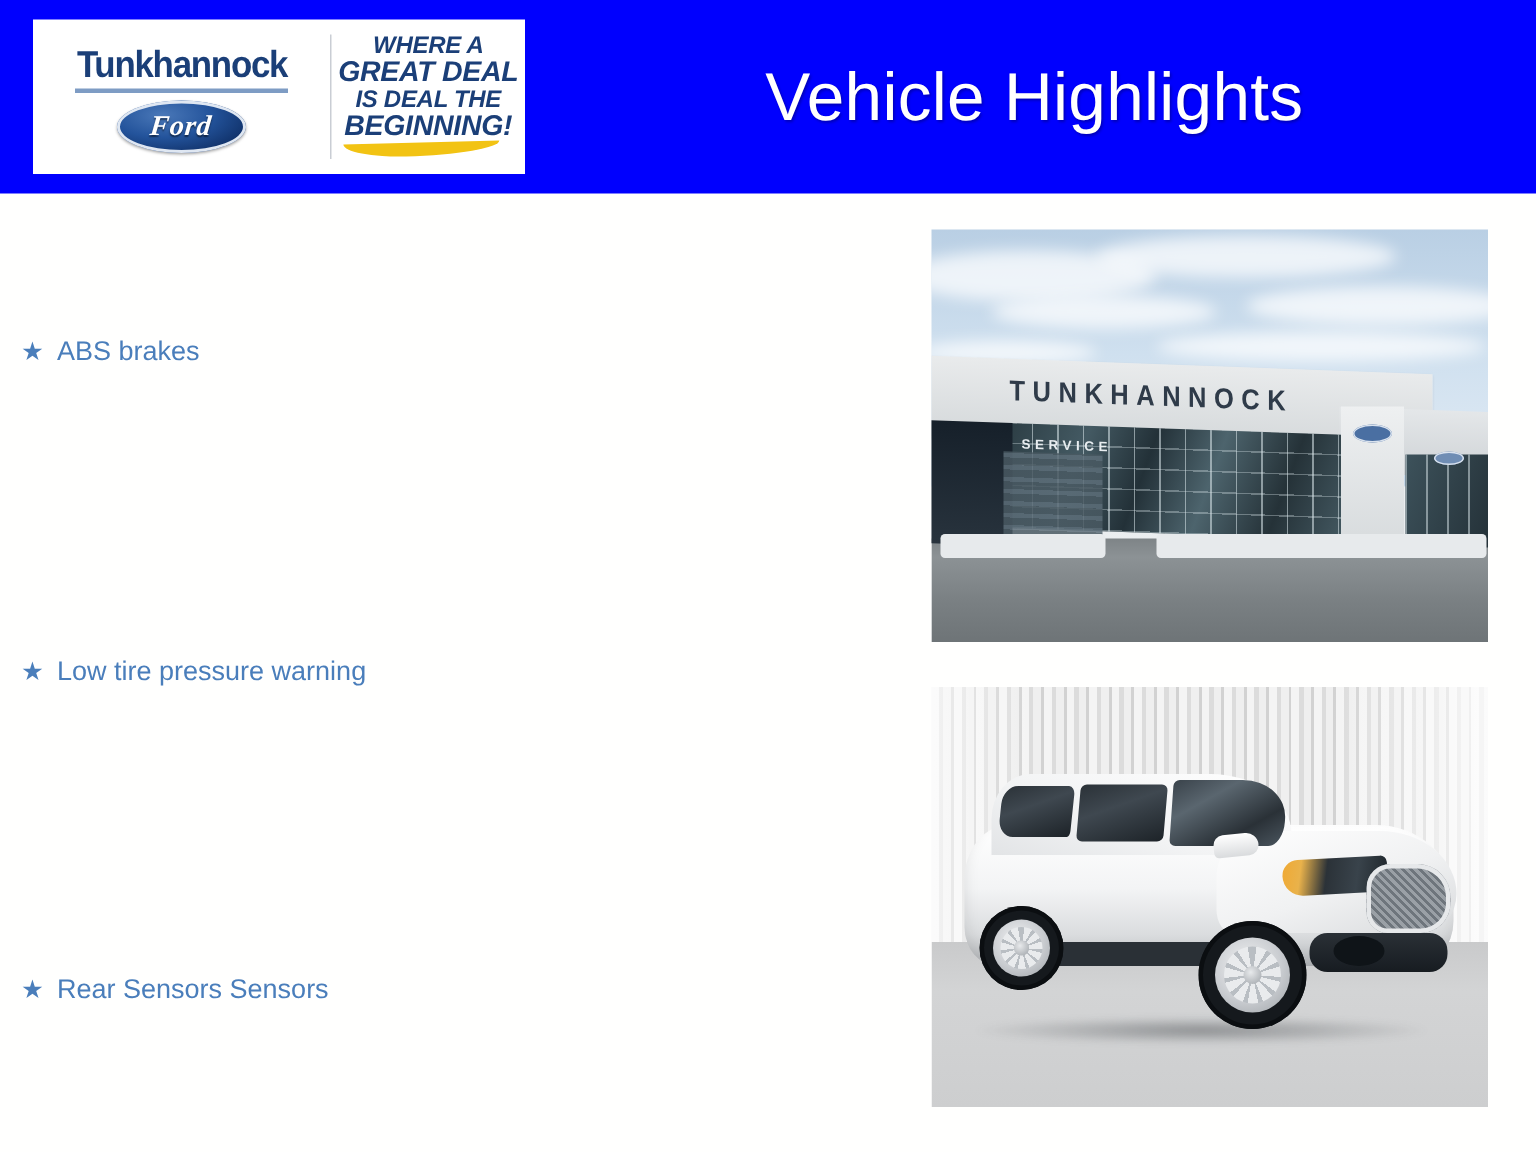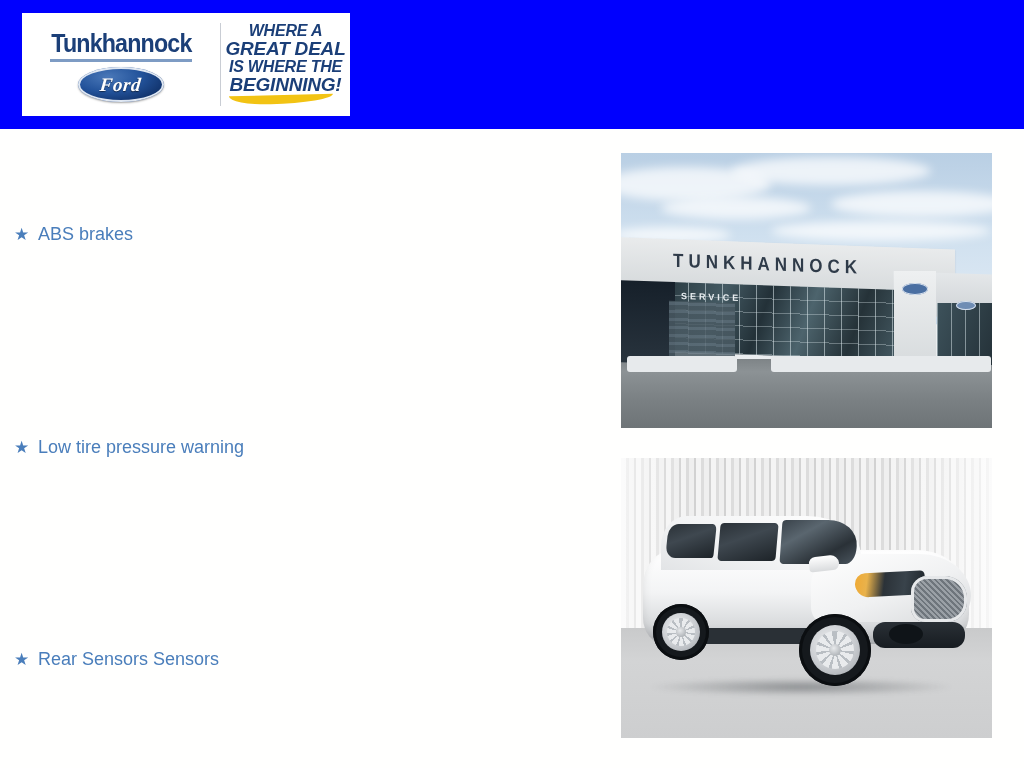--- a/index.html
+++ b/index.html
@@ -497,26 +497,27 @@
       <div class="ford-oval">
         <span>Ford</span>
       </div>
     </div>
 
     <div class="logo-divider"></div>
 
     <div class="logo-right">
       <div class="tag-line tag-1">WHERE A</div>
       <div class="tag-line tag-2">GREAT DEAL</div>
-      <div class="tag-line tag-3">IS WHERE THE</div>
+      <div class="tag-line tag-3">IS DEAL THE</div>
       <div class="tag-line tag-4">BEGINNING!</div>
       <div class="tag-swoosh"></div>
     </div>
   </div>
 
+  <div class="slide-title">Vehicle Highlights</div>
 </div>
 
 <div class="bullet-list">
 
   <div class="bullet-item" style="top:96px;">
     <span class="bullet-star">★</span>
     <span class="bullet-text">ABS brakes</span>
   </div>
 
   <div class="bullet-item" style="top:309px;">

